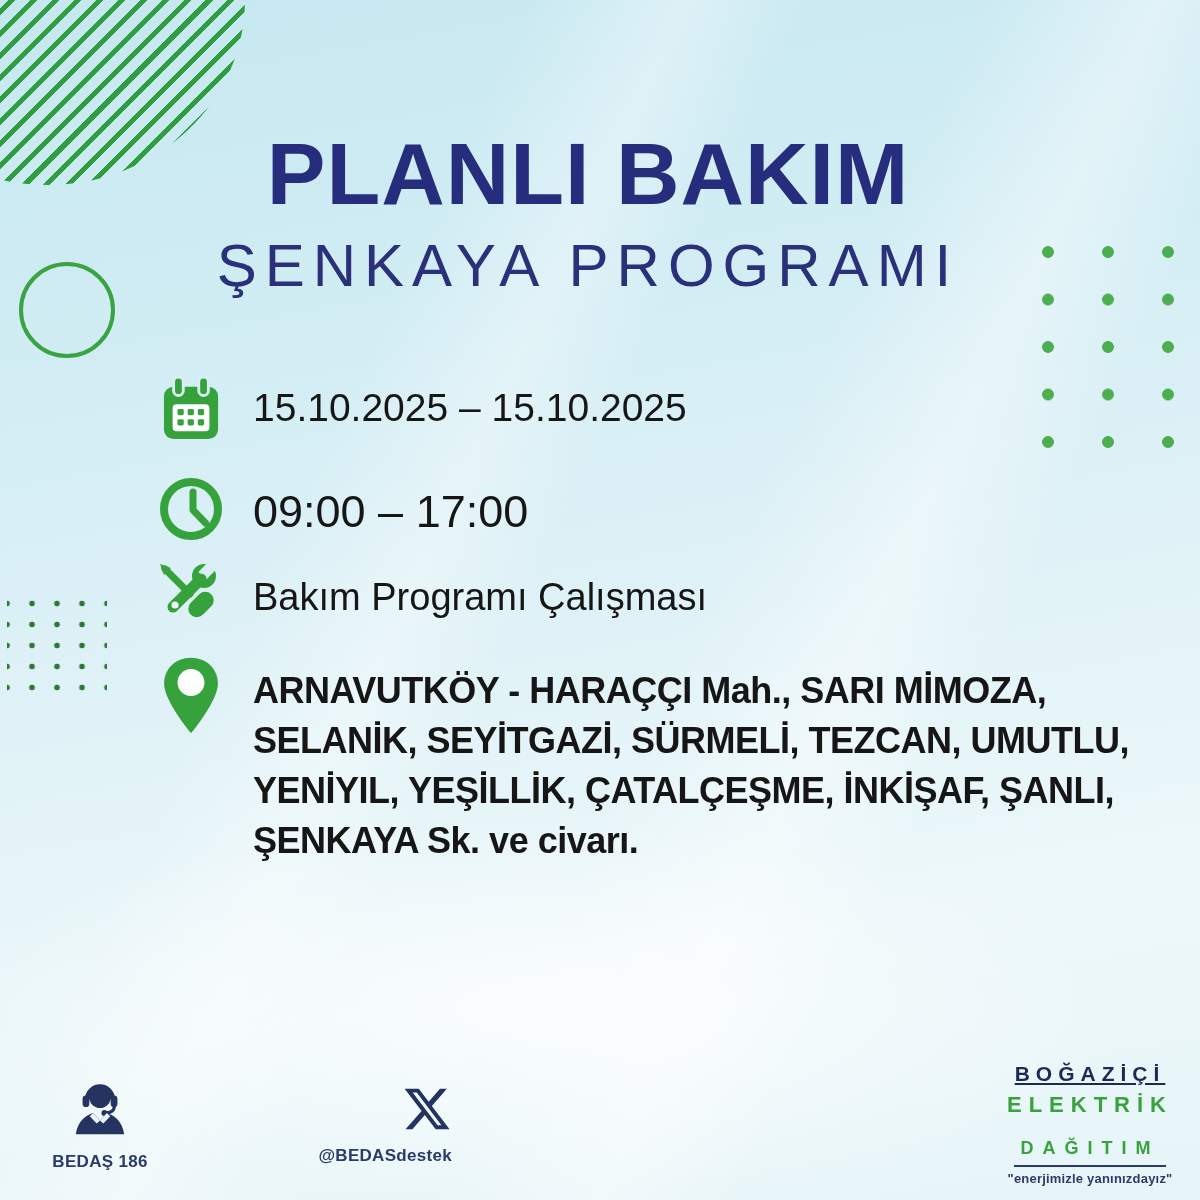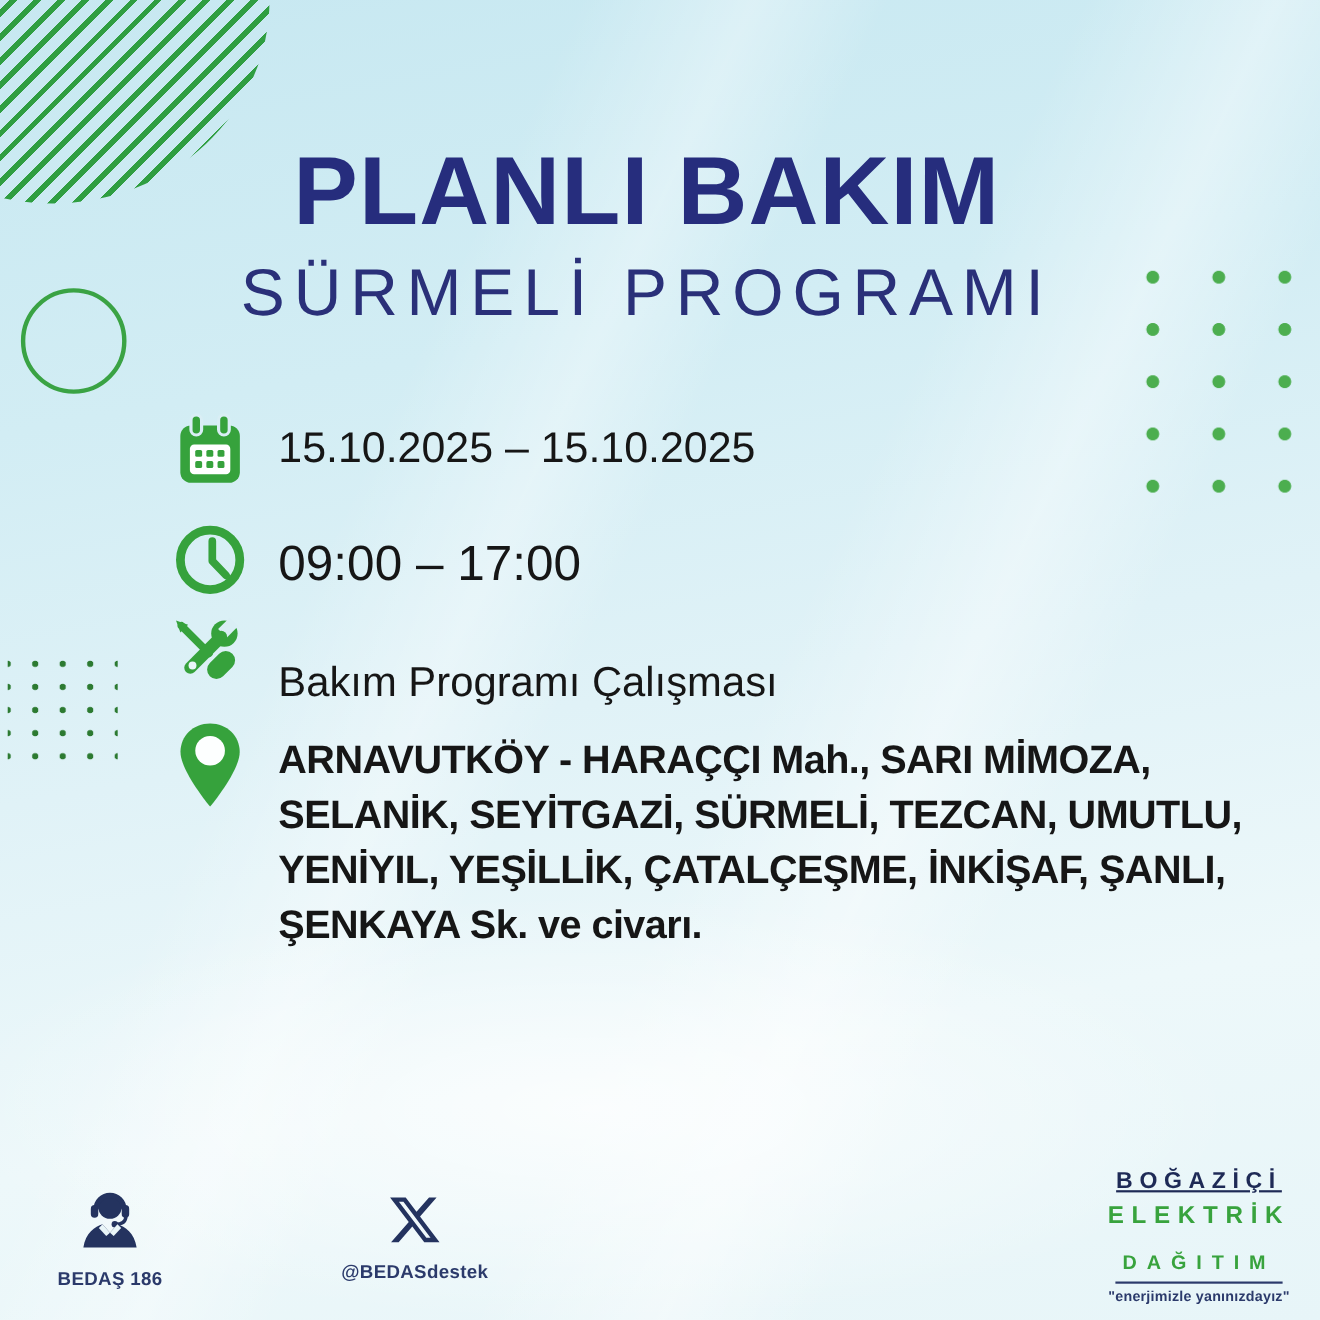--- a/index.html
+++ b/index.html
@@ -40,35 +40,35 @@
   
   .title-wrap { position:absolute; left:0; top:130px; width:1176px; text-align:center; color:#262d7d; }
   .title-line1 { font-size:88px; font-weight:800; letter-spacing:1px; line-height:1.0; }
   .title-line2 { font-size:60px; font-weight:500; letter-spacing:8px; line-height:1.0; margin-top:18px; color:#2a3079; }
 
   
   .info-icon { position:absolute; }
   .info-text { position:absolute; color:#161616; }
   .txt-date  { left:253px; top:386px; font-size:39px; }
   .txt-time  { left:253px; top:486px; font-size:45px; }
-  .txt-work  { left:253px; top:576px; font-size:38px;margin-top:24px; }
+  .txt-work  { left:253px; top:576px; font-size:38px; }
   .txt-loc   { left:253px; top:666px; width:885px; font-size:36px; line-height:50px; letter-spacing:-0.5px;font-weight:bold; }
 
   .ic-calendar { left:162px; top:374px; }
   .ic-clock    { left:159px; top:477px; }
   .ic-tools    { left:156px; top:560px; }
   .ic-pin      { left:162px; top:656px; }
 
   
   .contact { position:absolute; width:150px; text-align:center; }
   .contact .ico { display:block; margin:0 auto 8px auto; }
   .contact .lbl { font-size:17px; font-weight:700; color:#2b3a6b; letter-spacing:.3px; white-space:nowrap; }
   .contact-1 { left:25px;  top:1078px; }
   .contact-2 { left:162px; top:1080px; }
-  .contact-3 { left:302px; top:1084px; }
+  .contact-3 { left:302px; top:1084px;text-align:right; }
 
   
   .brand { position:absolute; left:1002px; top:1062px; width:176px; text-align:center; }
   .brand .b1 { font-size:21px; font-weight:800; letter-spacing:6px; color:#1e2a56;text-decoration:underline; }
   .brand .b2 { font-size:22px; font-weight:800; letter-spacing:7px; color:#38a33d; margin-top:6px; }
   .brand .b3 { font-size:18px; font-weight:800; letter-spacing:9px; color:#38a33d; margin-top:20px; }
   .brand .rule { width:152px; height:2px; background:#2b3a6b; margin:6px auto 4px auto; }
   .brand .tag { font-size:13px; font-weight:600; color:#2b3a6b; letter-spacing:.2px; }
 </style>
 </head>
@@ -76,21 +76,21 @@
 
 <div class="canvas">
 
   <div class="stripes-blob"></div>
   <div class="circle-outline"></div>
   <div class="dots-right"></div>
   <div class="dots-left"></div>
 
   <div class="title-wrap">
     <div class="title-line1">PLANLI BAKIM</div>
-    <div class="title-line2">SÜRMELİ PROGRAMI</div>
+    <div class="title-line2">ŞENKAYA PROGRAMI</div>
   </div>
 
   <span class="info-icon ic-calendar">
     <svg width="58" height="70" viewBox="0 0 60 70">
       <rect x="2" y="12" width="56" height="54" rx="10" fill="#36a23c"></rect>
       <rect x="12" y="2" width="10" height="19" rx="5" fill="#36a23c" stroke="#d9eef5" stroke-width="3"></rect>
       <rect x="38" y="2" width="10" height="19" rx="5" fill="#36a23c" stroke="#d9eef5" stroke-width="3"></rect>
       <rect x="11" y="30" width="38" height="28" rx="4" fill="#ffffff"></rect>
       <rect x="16" y="35" width="6.5" height="6.5" rx="1.5" fill="#36a23c"></rect>
       <rect x="26.5" y="35" width="6.5" height="6.5" rx="1.5" fill="#36a23c"></rect>

